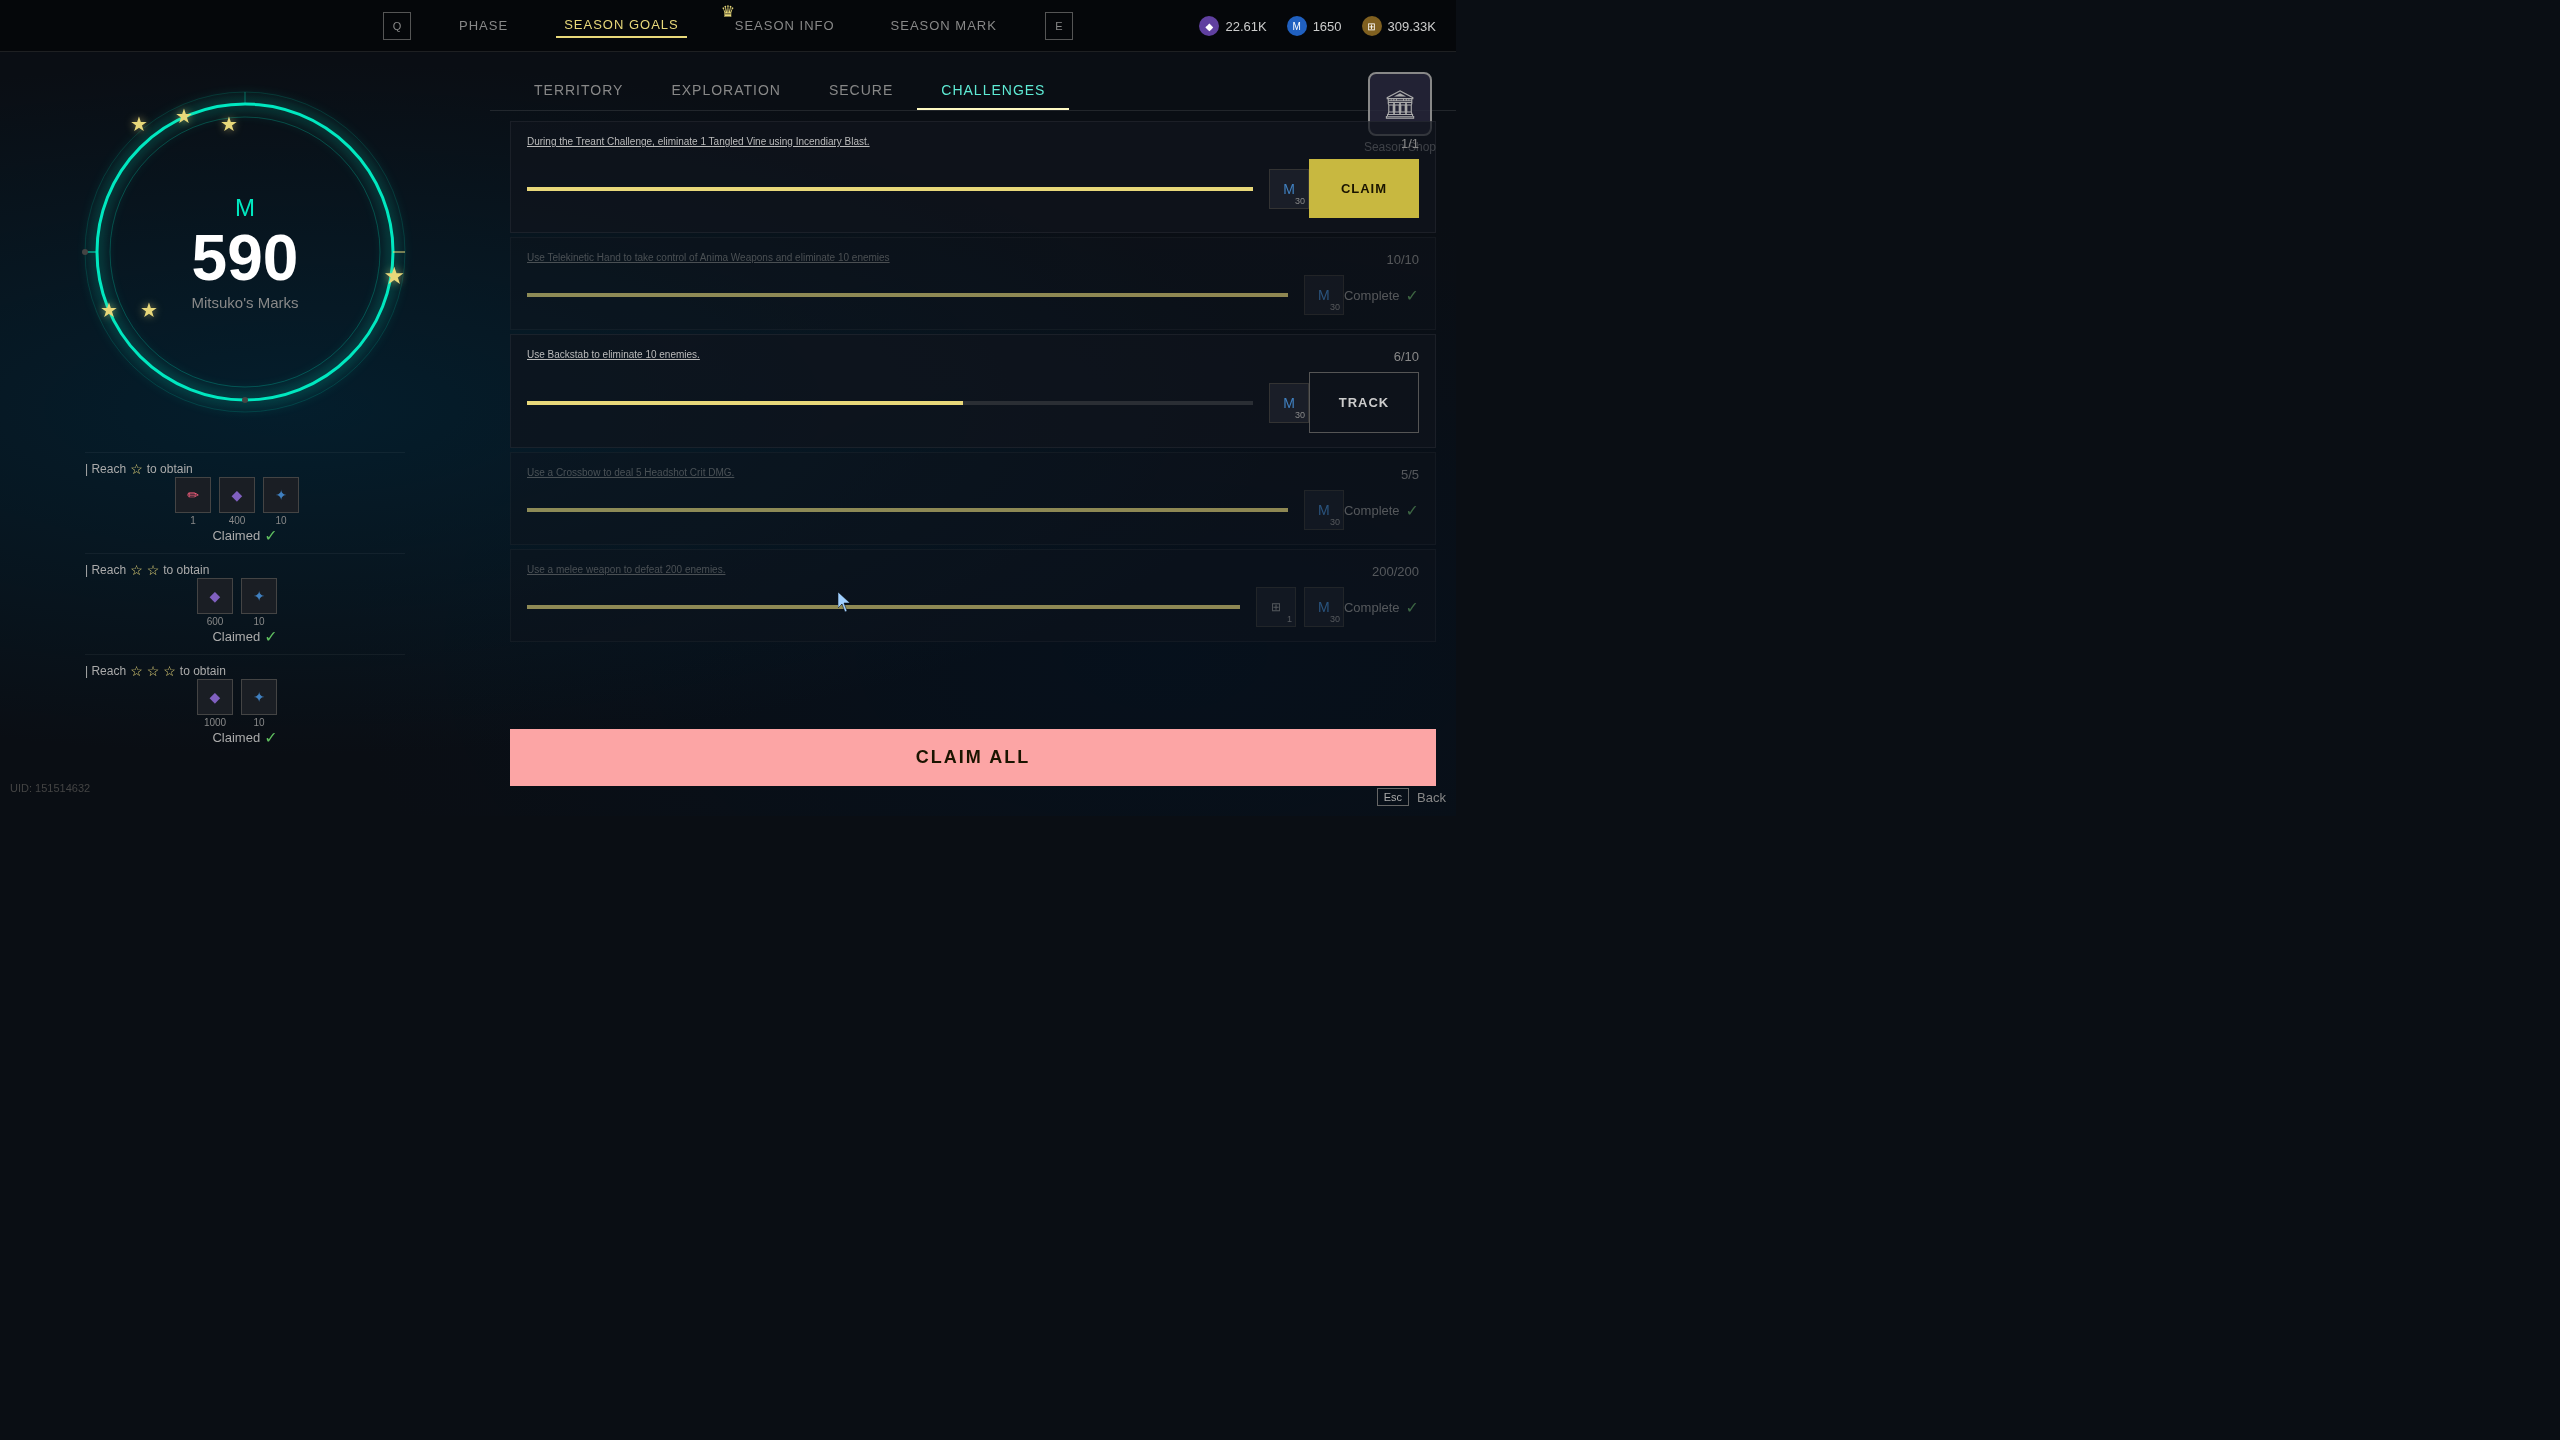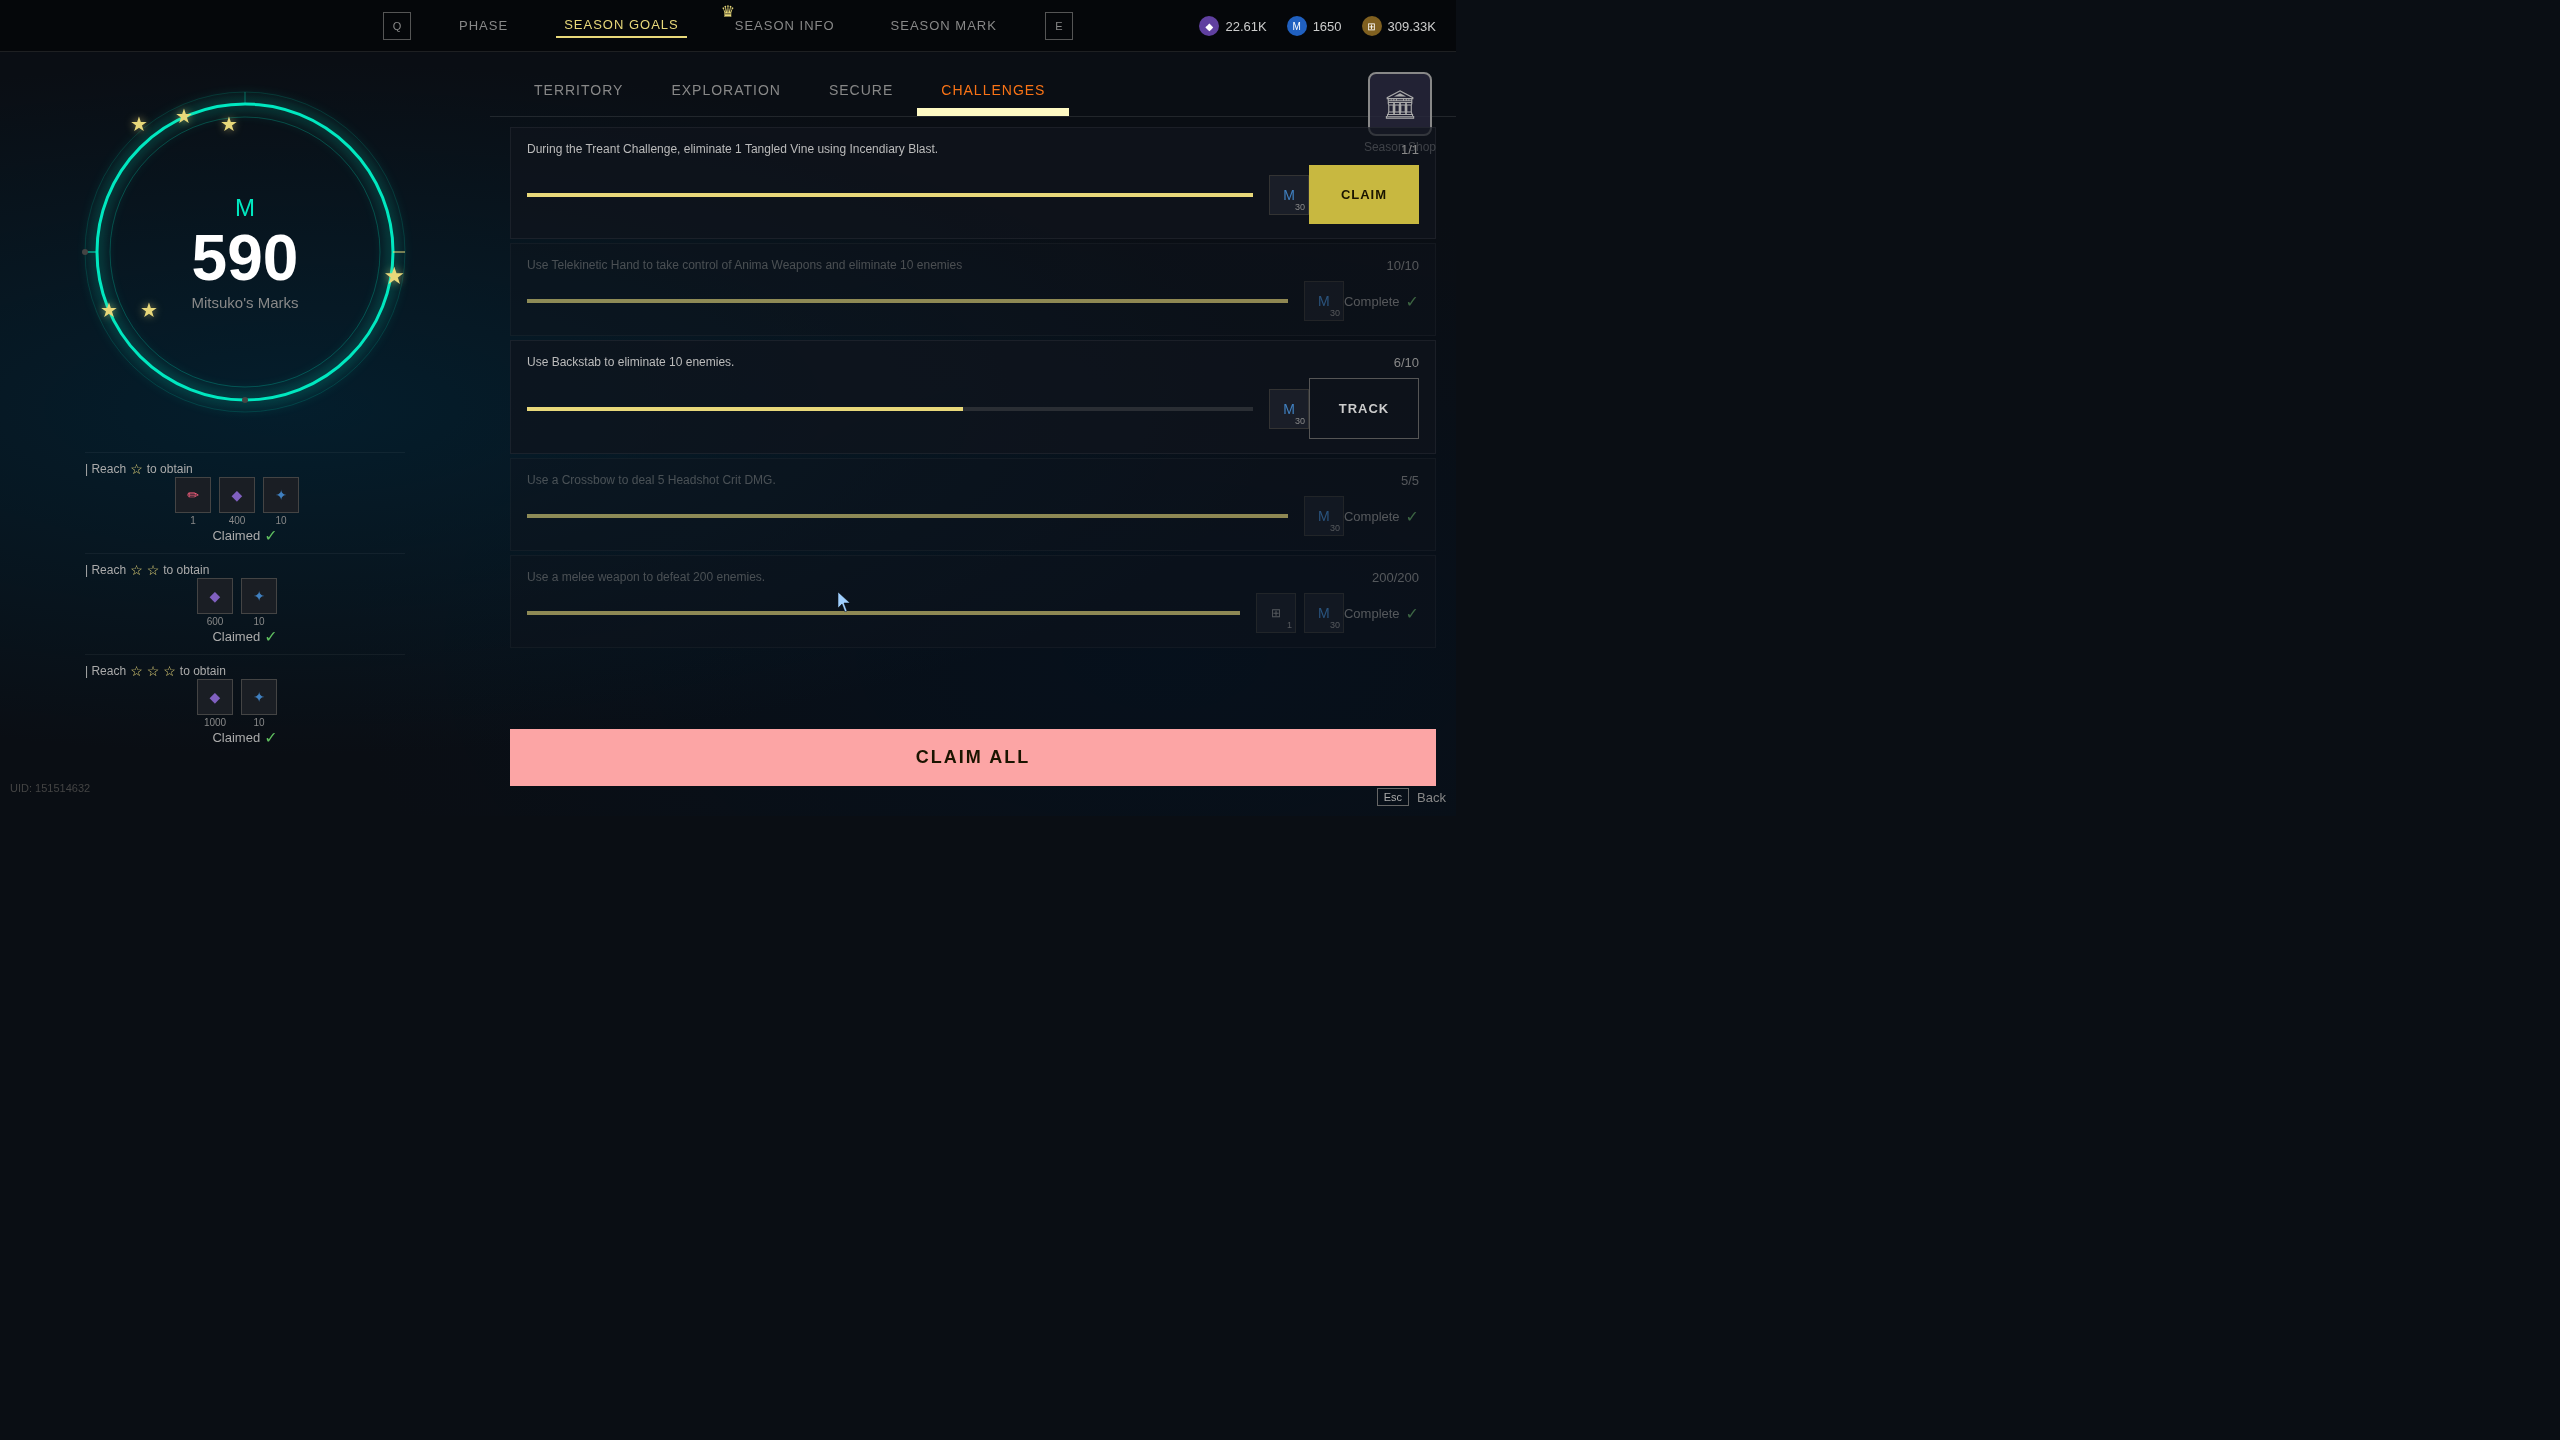--- a/index.html
+++ b/index.html
@@ -305,22 +305,22 @@
       padding: 10px 24px;
       color: #888;
       font-size: 14px;
       letter-spacing: 1px;
       cursor: pointer;
       text-transform: uppercase;
       position: relative;
     }
 
     .tab.active {
-      color: #f97316;
-      border-bottom: 8px solid #fef9c3;
+      color: #5eead4;
+      border-bottom: 2px solid #fef9c3;
     }
 
     
     .challenge-list {
       padding: 10px 20px;
       display: flex;
       flex-direction: column;
       gap: 4px;
     }
 
@@ -337,23 +337,24 @@
 
     .challenge-header {
       display: flex;
       align-items: flex-start;
       justify-content: space-between;
       margin-bottom: 8px;
     }
 
     .challenge-desc {
       color: #bbb;
-      font-size: 12px;
+      font-size: 10px;
       flex: 1;
       padding-right: 20px;
+      text-decoration: underline;
     }
 
     .challenge-item.completed-claimed .challenge-desc {
       color: #777;
     }
 
     .challenge-progress-text {
       color: #888;
       font-size: 13px;
       white-space: nowrap;

